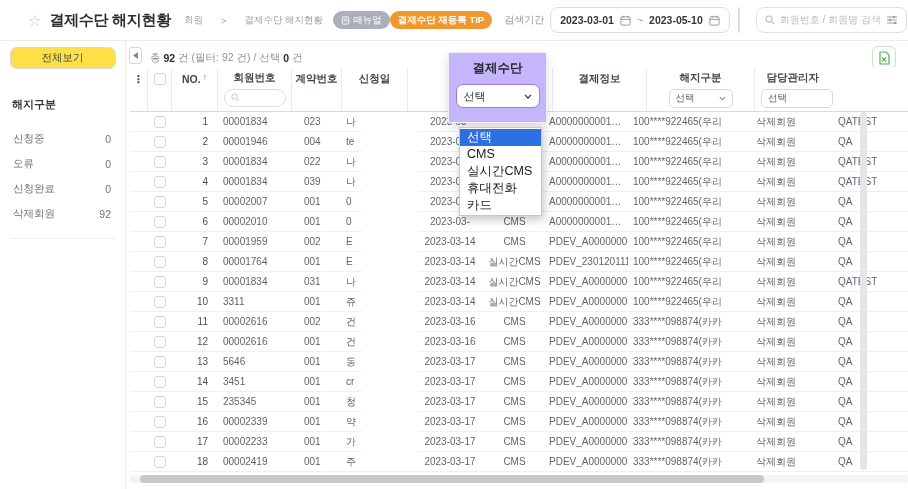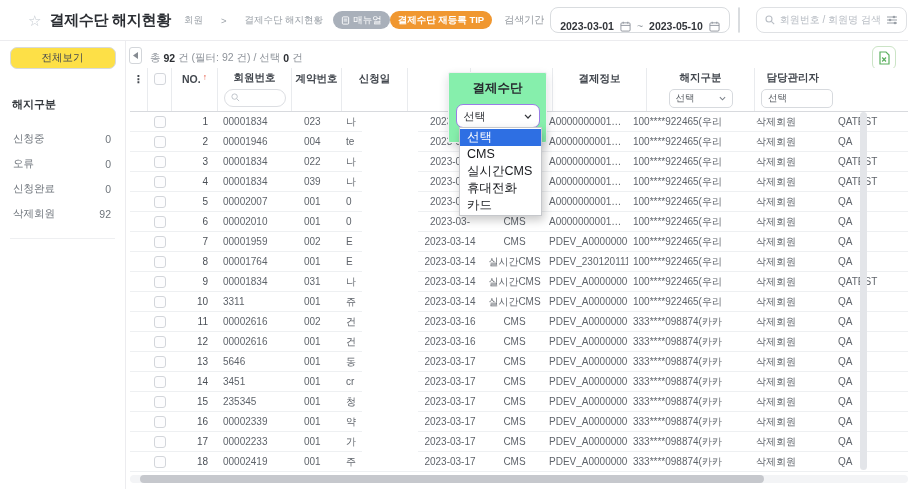--- a/index.html
+++ b/index.html
@@ -8,21 +8,21 @@
 
   
   .topbar{position:absolute;left:0;top:0;width:908px;height:41px;border-bottom:1px solid #ececef;display:flex;align-items:center;white-space:nowrap}
   .star{margin-left:28px;font-size:15px;color:#c3c9d0;line-height:1}
   .page-title{margin-left:8px;font-size:15px;font-weight:bold;color:#2b2e33;letter-spacing:-0.3px}
   .crumb{margin-left:13px;font-size:9.5px;color:#9aa0a7;display:flex;gap:18px;align-items:center}
   .pill{height:18px;border-radius:9px;display:flex;align-items:center;gap:3px;padding:0 8px;font-size:9.5px;color:#fff}
   .pill-manual{margin-left:10px;background:#a9b0ba}
   .pill-tip{margin-left:0;background:#f09730;font-weight:bold}
   .period-label{margin-left:12px;font-size:10px;color:#8f949b}
-  .datebox{margin-left:6px;height:26px;border:1px solid #d9dcdf;border-radius:8px;display:flex;align-items:flex-end;gap:6px;padding:0 9px;font-size:10.5px;font-weight:bold;color:#33363b}
+  .datebox{margin-left:6px;height:26px;border:1px solid #d9dcdf;border-radius:8px;display:flex;align-items:center;gap:6px;padding:0 9px;font-size:10.5px;font-weight:bold;color:#33363b}
   .datebox .tilde{color:#9aa0a7;font-weight:normal}
   .seg{margin-left:8px;height:26px;border:1px solid #d9dcdf;border-radius:8px;display:flex;align-items:stretch;overflow:hidden}
   .seg span{display:flex;align-items:center;padding:0 9px;font-size:10.5px;color:#565b61}
   .vline{margin-left:8px;width:1px;height:15px;background:#e3e5e8}
   .searchbox{margin-left:8px;width:168px;height:26px;border:1px solid #dfe1e4;border-radius:8px;display:flex;align-items:center;gap:5px;padding:0 8px}
   .searchbox .ph{flex:1;font-size:10px;color:#b7bcc3;overflow:hidden}
   .search-btn{margin-left:8px;width:46px;height:26px;border:none;border-radius:8px;background:#6d4fd2;color:#fff;font-size:10.5px;display:flex;align-items:center;justify-content:center;gap:4px}
 
   
   .sidebar{position:absolute;left:0;top:41px;width:126px;bottom:0;border-right:1px solid #ececef}
@@ -66,21 +66,21 @@
   .c-name{width:75px;padding-left:4px}
   .c-date{width:66px;text-align:center}
   .c-method{width:63px;text-align:center}
   .c-pmno{width:82px;padding-left:3px}
   .c-pinfo{width:94px;padding-left:5px}
   .c-term{width:108px;text-align:center}
   .c-mgr{width:78px;padding-left:8px}
 
   
   .white-band{position:absolute;left:362px;top:112px;width:56px;height:359px;background:#fff;z-index:4}
-  .float-panel{position:absolute;left:448px;top:72px;width:99px;height:71px;background:#86efac;z-index:10;border:1px solid #f0f0f2;border-radius:2px;box-shadow:0 4px 10px rgba(40,40,60,.16)}
+  .float-panel{position:absolute;left:448px;top:52px;width:99px;height:71px;background:#c4b5fd;z-index:10;border:1px solid #f0f0f2;border-radius:2px;box-shadow:0 4px 10px rgba(40,40,60,.16)}
   .float-panel .ptitle{margin-top:7px;text-align:center;font-size:12.5px;font-weight:bold;color:#26292e}
   .purple-select{margin:7px auto 0;width:84px;height:24px;border:1.5px solid #9a7de6;border-radius:7px;background:#fff;display:flex;align-items:center;padding:0 7px;font-size:11px;color:#2c2f34}
   .purple-select .sv{flex:1}
   .ddlist{position:absolute;left:459px;top:127px;width:83px;background:#fff;z-index:11;border:1px solid #c6c8cc;box-shadow:2px 4px 9px rgba(0,0,0,.22);padding:1px 0}
   .opt{height:17px;line-height:17px;padding-left:7px;font-size:12.5px;color:#17191d;white-space:nowrap;overflow:hidden}
   .opt.hl{background:#2e6fe3;color:#fff}
 
   .vscroll{position:absolute;left:860px;top:112px;width:7px;height:358px;background:#e3e5e9;border-radius:4px;z-index:6}
   .hscroll-track{position:absolute;left:130px;top:475px;width:778px;height:8px;background:#f3f4f6;border-radius:4px;z-index:6}
   .hscroll-thumb{position:absolute;left:140px;top:475px;width:624px;height:8px;background:#c6c8cd;border-radius:4px;z-index:7}

